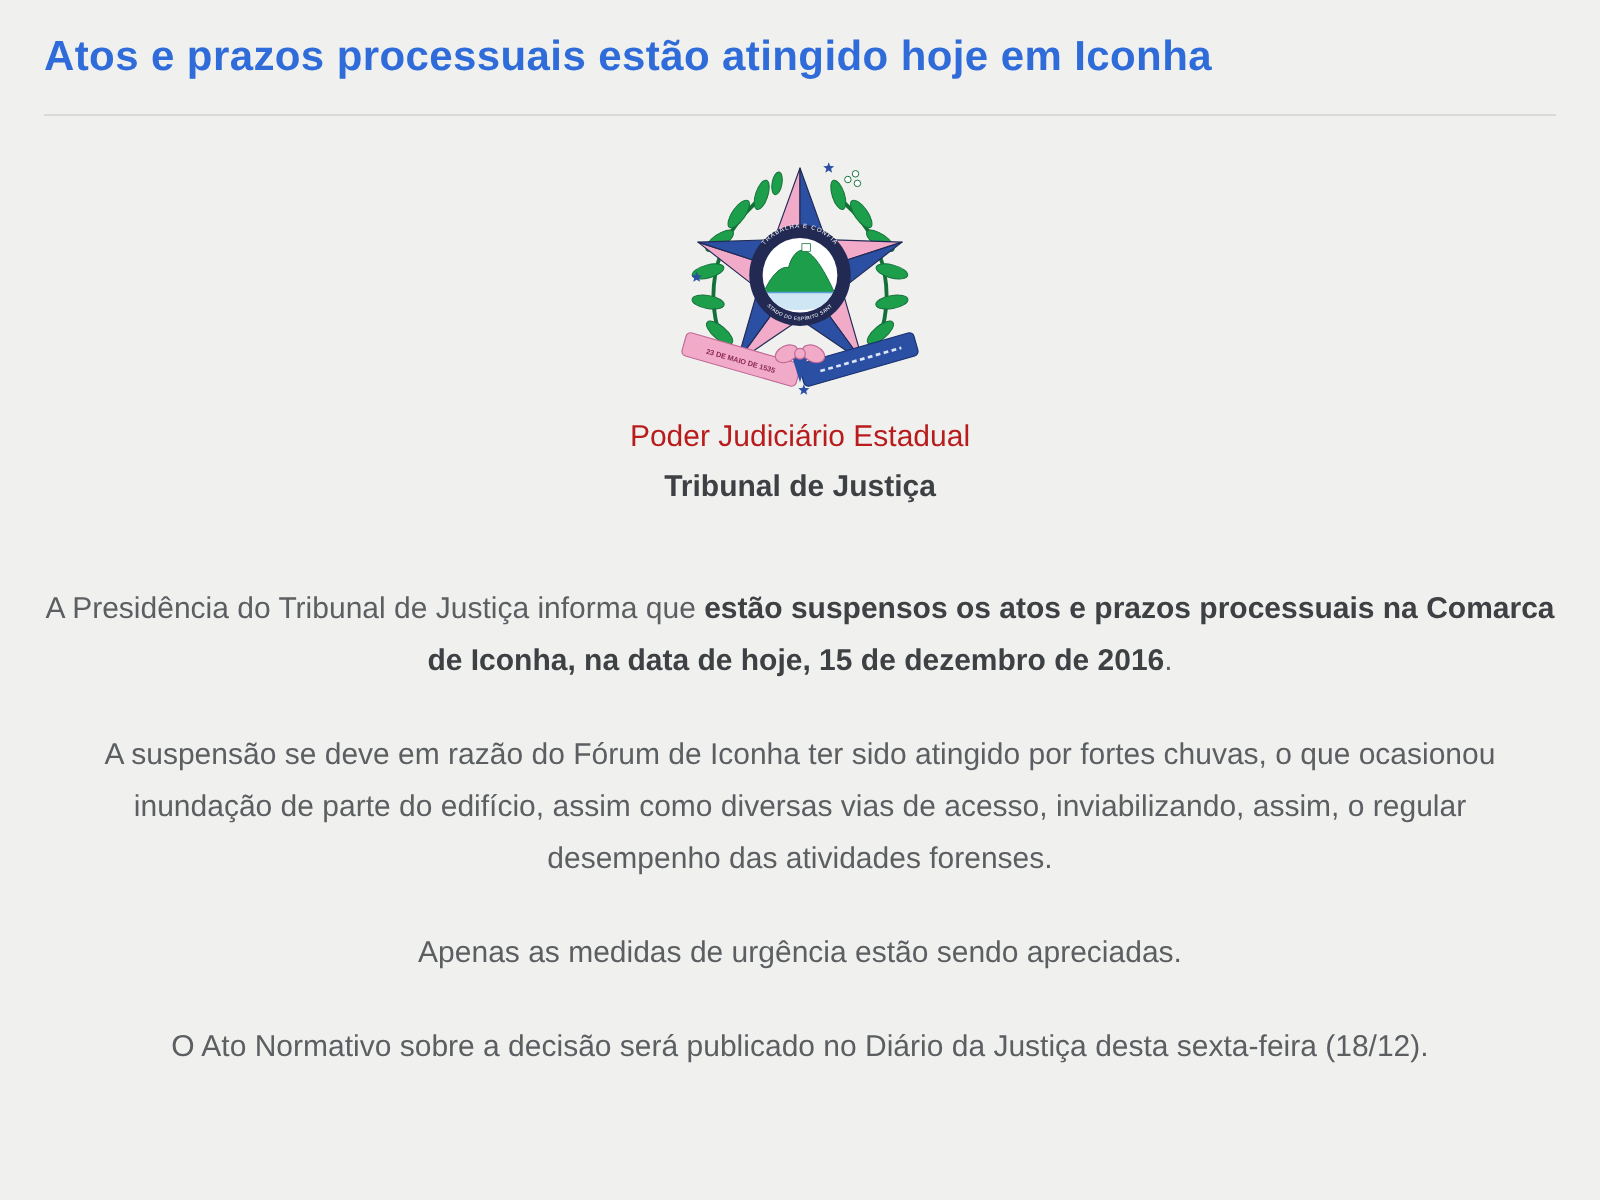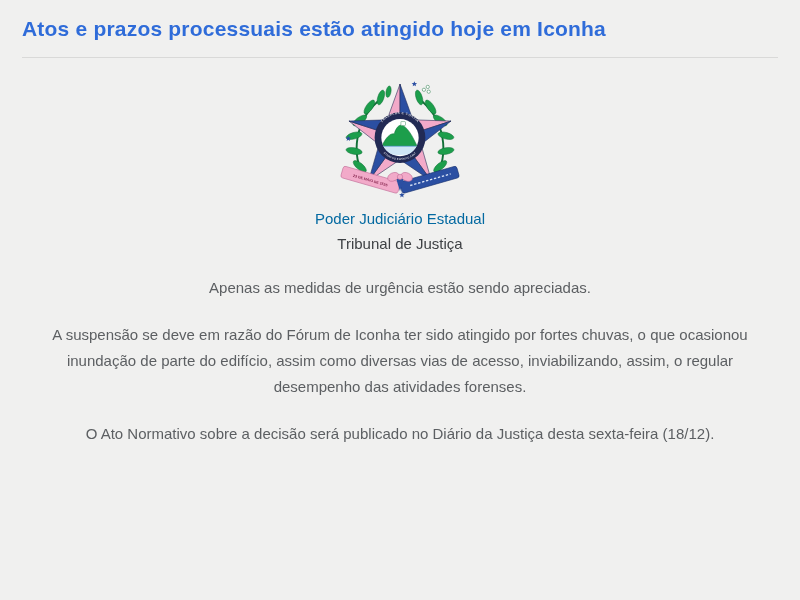--- a/index.html
+++ b/index.html
@@ -34,28 +34,28 @@
     margin: 20px auto 0 auto;
     width: 134px;
     height: 125px;
     text-align: center;
   }
   .org-line-1 {
     margin: 6px 0 0 0;
     text-align: center;
     font-size: 15px;
     line-height: 20px;
-    color: #0369a1;
+    color: #b91c1c;
   }
   .org-line-2 {
     margin: 5px 0 0 0;
     text-align: center;
     font-size: 15px;
     line-height: 20px;
-    font-weight: 400;
+    font-weight: 700;
     color: #3e4144;
   }
   .body-text p {
     margin: 21px 0;
     text-align: center;
     font-size: 15px;
     line-height: 26px;
     color: #5c5f62;
   }
   .body-text p.first { margin-top: 38px; }
@@ -165,18 +165,19 @@
         <use href="#tinyStar" transform="translate(16,63)"></use>
         <use href="#tinyStar" transform="translate(72,122)"></use>
       </g>
     </svg>
   </div>
 
   <p class="org-line-1">Poder Judiciário Estadual</p>
   <p class="org-line-2">Tribunal de Justiça</p>
 
   <div class="body-text">
+    <p class="first"><span>A Presidência do Tribunal de Justiça informa que </span><b>estão suspensos os atos e prazos processuais na Comarca de Iconha, na data de hoje, 15 de dezembro de 2016</b><span>.</span></p>
+    <p>A suspensão se deve em razão do Fórum de Iconha ter sido atingido por fortes chuvas, o que ocasionou inundação de parte do edifício, assim como diversas vias de acesso, inviabilizando, assim, o regular desempenho das atividades forenses.</p>
     <p>Apenas as medidas de urgência estão sendo apreciadas.</p>
-    <p>A suspensão se deve em razão do Fórum de Iconha ter sido atingido por fortes chuvas, o que ocasionou inundação de parte do edifício, assim como diversas vias de acesso, inviabilizando, assim, o regular desempenho das atividades forenses.</p>
     <p>O Ato Normativo sobre a decisão será publicado no Diário da Justiça desta sexta-feira (18/12).</p>
   </div>
 
 </div>
 
 </body></html>

